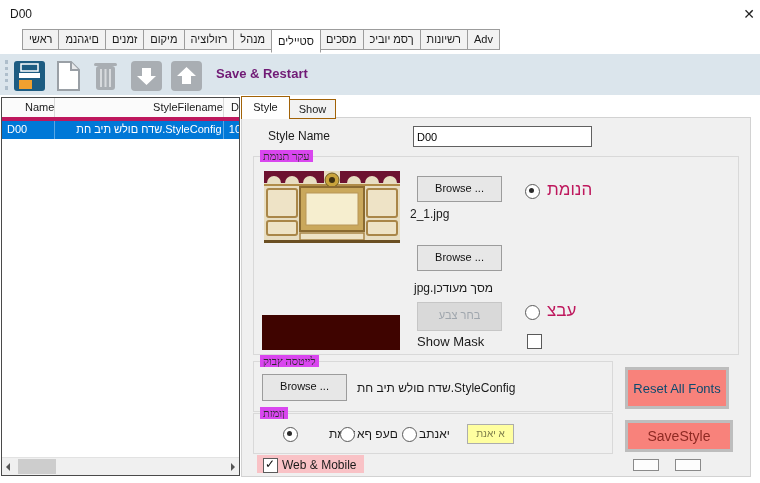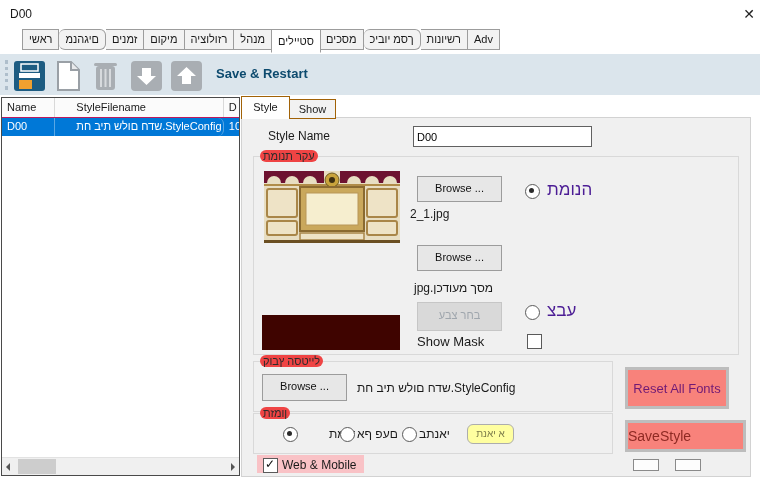--- a/index.html
+++ b/index.html
@@ -1,44 +1,44 @@
 <!DOCTYPE html>
 <html><head>
 <meta charset="utf-8">
 <style>
   html,body{margin:0;padding:0;background:#fff;}
   #app{position:relative;width:760px;height:483px;background:#fff;
        font-family:"Liberation Sans",sans-serif;font-size:11px;color:#1a1a1a;
        border-right:1px solid #e3e3e3;border-bottom:1px solid #e3e3e3;overflow:hidden;}
   .abs{position:absolute;}
-  .vis{unicode-bidi:bidi-override;direction:ltr;border-radius:6px;}
+  .vis{unicode-bidi:bidi-override;direction:ltr;}
 
   
   .titlebar{left:0;top:0;width:760px;height:28px;background:#fff;}
   .title{left:10px;top:7px;font-size:12px;}
   .closex{left:740px;top:5px;width:18px;height:18px;font-size:14px;color:#222;
           text-align:center;line-height:18px;cursor:default;}
 
   
   .tabstrip{left:2px;top:29px;height:23px;display:flex;margin-left:20px;}
   .tab{height:19px;line-height:19px;text-align:center;background:#f2f2f2;
        border:1px solid #9c9c9c;border-left:none;padding:0 6px;white-space:nowrap;}
   .tab:first-child{border-left:1px solid #9c9c9c;}
   .tab.active{height:22px;line-height:22px;background:#fff;border:1px solid #9c9c9c;
        border-bottom:1px solid #fff;position:relative;z-index:2;margin:0 -1px;}
 
   
   .toolbar{left:0;top:54px;width:760px;height:41px;background:#dbe5ec;}
   .grip{left:5px;top:60px;width:3px;height:30px;border-left:3px dotted #aebecb;}
   .tbtn{top:60px;width:33px;height:32px;}
-  .saverestart{left:216px;top:66px;font-size:13px;font-weight:bold;color:#0c4a6e;}
+  .saverestart{left:216px;top:66px;font-size:13px;font-weight:bold;color:#701a75;}
 
   
   .lv{left:1px;top:97px;width:237px;height:377px;background:#fff;border:1px solid #4a4a4a;}
-  .lv-head{display:flex;height:19px;background:#fbfbfb;border-bottom:1px solid #be185d;}
+  .lv-head{display:flex;height:19px;background:#fbfbfb;border-bottom:4px solid #be185d;text-align:right;}
   .lv-hcell{border-right:1px solid #d9d9d9;padding:3px 0 0 5px;box-sizing:border-box;overflow:hidden;white-space:nowrap;}
   .lv-row{display:flex;height:18px;background:#0078d7;color:#fff;}
   .lv-cell{padding:2px 0 0 5px;box-sizing:border-box;overflow:hidden;white-space:nowrap;
            border-right:1px solid rgba(255,255,255,.35);}
   .c1{width:57px;} .c2{width:164px;margin-left:16px;} .c3{width:16px;border-right:none !important;}
   .hscroll{position:absolute;left:0;bottom:0;width:100%;height:17px;background:#f0f0f0;
            border-top:1px solid #e2e2e2;}
   .sb-arrow{position:absolute;top:5px;width:0;height:0;border:4px solid transparent;}
   .sb-left{left:4px;border-right-color:#555;border-left:none;}
   .sb-right{right:4px;border-left-color:#555;border-right:none;}
@@ -53,57 +53,57 @@
   .tabpage{left:241px;top:117px;width:510px;height:360px;background:#f0f0f0;
            border:1px solid #d2d2d2;box-sizing:border-box;}
 
   
   .lbl-stylename{left:268px;top:129px;font-size:12px;}
   .inp-stylename{left:413px;top:126px;width:171px;height:15px;border:1px solid #616161;
                  background:#fff;font-family:"Liberation Sans",sans-serif;font-size:11px;padding:2px 3px;}
 
   
   .group{border:1px solid #d9d9d9;background:#f0f0f0;}
-  .gcap{position:absolute;top:-7px;left:6px;background:#ef4444;padding:0 3px;color:#2b2b2b;}
+  .gcap{position:absolute;top:-7px;left:6px;background:#d946ef;padding:0 3px;color:#2b2b2b;font-family:Liberation Serif, serif;}
   .g-bg{left:253px;top:156px;width:484px;height:197px;}
   .g-file{left:253px;top:361px;width:358px;height:49px;}
   .g-time{left:253px;top:413px;width:358px;height:39px;}
 
   .thumb{left:264px;top:171px;width:136px;height:72px;}
   .btn{background:#e7e7e7;border:1px solid #9c9c9c;text-align:center;
        font-family:"Liberation Sans",sans-serif;font-size:11px;color:#111;}
   .btn-browse1{left:417px;top:176px;width:83px;height:24px;line-height:22px;}
   .btn-browse2{left:417px;top:245px;width:83px;height:24px;line-height:22px;}
   .btn-browse3{left:262px;top:374px;width:83px;height:25px;line-height:23px;}
   .btn-pick{left:417px;top:302px;width:83px;height:27px;line-height:25px;
             background:#d9d9d9;border:1px solid #c6c6c6;color:#9fa6ad;}
   .file1{left:410px;top:207px;font-size:12px;}
   .file2{left:414px;top:281px;font-size:12px;direction:rtl;unicode-bidi:isolate;}
   .filecfg{left:357px;top:381px;font-size:12px;}
 
   .radio{width:13px;height:13px;border:1px solid #5a5a5a;border-radius:50%;background:#fff;}
   .radio .dot{position:absolute;left:3px;top:3px;width:5px;height:5px;border-radius:50%;background:#2b2b2b;}
   .r-img{left:525px;top:184px;} .r-col{left:525px;top:305px;}
   .r-always{left:283px;top:427px;} .r-never{left:340px;top:427px;} .r-cond{left:402px;top:427px;}
-  .biglabel{font-size:17px;color:#4c1d95;}
+  .biglabel{font-size:17px;color:#be185d;}
   .l-img{left:547px;top:180px;} .l-col{left:547px;top:301px;}
   .l-always{left:301px;top:427px;margin-left:28px;} .l-never{left:357px;top:427px;} .l-cond{left:419px;top:427px;}
 
   .swatch{left:262px;top:315px;width:138px;height:35px;background:#3f0400;}
   .lbl-mask{left:417px;top:334px;font-size:13px;}
   .chk{width:13px;height:13px;border:1px solid #5a5a5a;background:#fff;}
   .chk-mask{left:527px;top:334px;}
   .chk-web{left:263px;top:458px;}
   .chk .mark{position:absolute;left:1px;top:-2px;font-size:12px;color:#111;}
 
   .btn-reset{left:625px;top:367px;width:104px;height:42px;background:#f8827b;
-             border:3px solid #bdbdbd;text-align:center;font-size:13px;color:#701a75;
+             border:3px solid #bdbdbd;text-align:center;font-size:13px;color:#0c4a6e;
              display:flex;align-items:center;justify-content:center;box-sizing:border-box;}
-  .btn-save{left:625px;top:420px;width:121px;height:32px;background:#f8827b;
-            border:3px solid #bdbdbd;font-size:14px;color:#8f2a24;
+  .btn-save{left:625px;top:420px;width:108px;height:32px;background:#f8827b;
+            border:3px solid #bdbdbd;text-align:center;font-size:14px;color:#8f2a24;
             line-height:26px;box-sizing:border-box;}
   .btn-cond{left:467px;top:424px;width:47px;height:20px;background:#ffffa0;
             border:1px solid #adadad;font-size:10px;color:#7c7c4a;line-height:18px;text-align:center;box-sizing:border-box;}
   .webstrip{left:257px;top:455px;width:107px;height:18px;background:#f9c2c6;}
   .lbl-web{left:282px;top:458px;font-size:12px;}
   .mini1{left:633px;top:459px;width:24px;height:10px;background:#fdfdfd;border:1px solid #8a8a8a;}
   .mini2{left:675px;top:459px;width:24px;height:10px;background:#fdfdfd;border:1px solid #8a8a8a;}
 </style>
 </head>
 <body>

